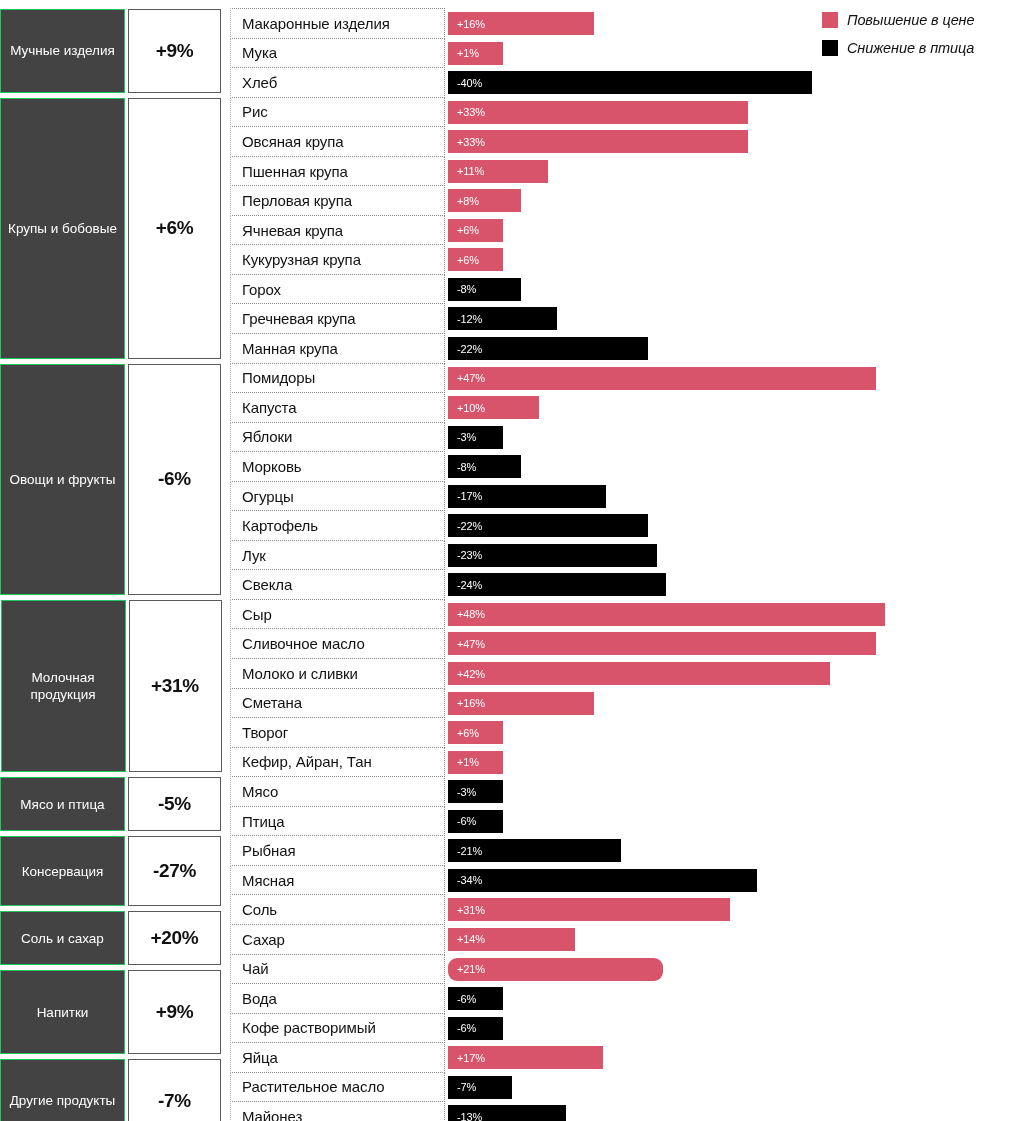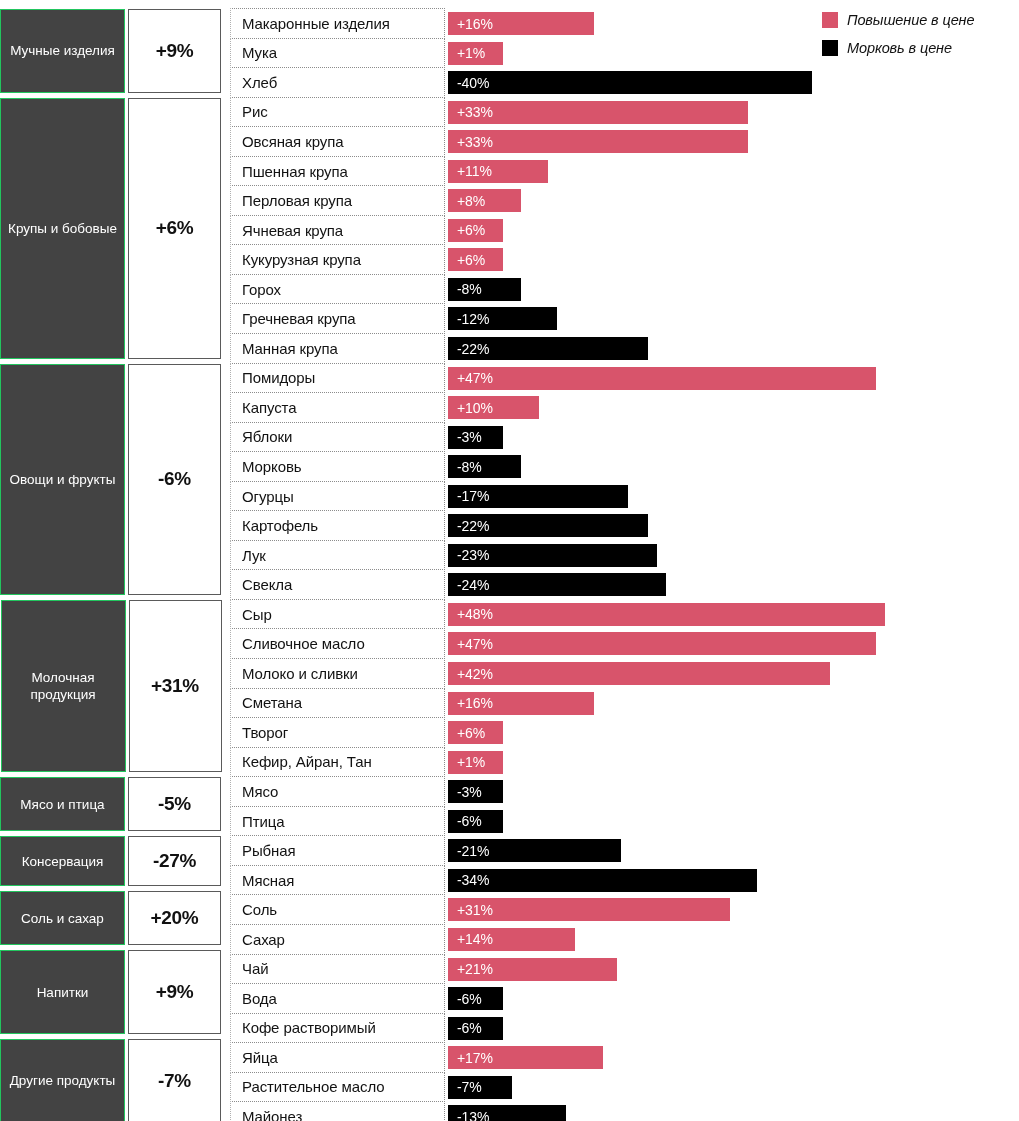--- a/index.html
+++ b/index.html
@@ -127,39 +127,39 @@
     top: 3px;
     height: 23px;
     display: flex;
     align-items: center;
     box-sizing: border-box;
   }
   .bar.up   { background: #d8546b; }
   .bar.down { background: #000000; }
   .bar-text {
     color: #ffffff;
-    font-size: 14px;
+    font-size: 11px;
     padding-left: 9px;
     white-space: nowrap;
     letter-spacing: -0.1px;
   }
 </style>
 </head>
 <body>
 
 <div id="root">
 
   <div class="legend" id="legend">
       <div class="legend-row">
         <span class="legend-swatch" style="background: rgb(216, 84, 107);"></span>
         <span class="legend-label">Повышение в цене</span>
       </div>
       <div class="legend-row">
         <span class="legend-swatch" style="background: rgb(0, 0, 0);"></span>
-        <span class="legend-label">Морковь в цене</span>
+        <span class="legend-label">Снижение в птица</span>
       </div>
     </div>
 
   <div class="cats" id="cats">
       <div class="cat-group" style="height: 83.65px;">
         <div class="cat-name">Мучные изделия</div>
         <div class="cat-val">+9%</div>
       </div>
       <div class="cat-group" style="height: 260.95px;">
         <div class="cat-name">Крупы и бобовые</div>
@@ -170,21 +170,21 @@
         <div class="cat-val">-6%</div>
       </div>
       <div class="cat-group" style="height: 172.3px; justify-content: center;">
         <div class="cat-name">Молочная продукция</div>
         <div class="cat-val">+31%</div>
       </div>
       <div class="cat-group" style="height: 54.1px;">
         <div class="cat-name">Мясо и птица</div>
         <div class="cat-val">-5%</div>
       </div>
-      <div class="cat-group" style="height: 50px;">
+      <div class="cat-group" style="height: 70px;">
         <div class="cat-name">Консервация</div>
         <div class="cat-val">-27%</div>
       </div>
       <div class="cat-group" style="height: 54.1px;">
         <div class="cat-name">Соль и сахар</div>
         <div class="cat-val">+20%</div>
       </div>
       <div class="cat-group" style="height: 83.65px;">
         <div class="cat-name">Напитки</div>
         <div class="cat-val">+9%</div>
@@ -320,21 +320,21 @@
         <div class="item-label">Морковь</div>
         <div class="bar-area">
           <div class="bar down" style="width: 72.8px;">
             <span class="bar-text">-8%</span>
           </div>
         </div>
       </div>
       <div class="item-row">
         <div class="item-label">Огурцы</div>
         <div class="bar-area">
-          <div class="bar down" style="width: 180px;">
+          <div class="bar down" style="width: 158px;">
             <span class="bar-text">-17%</span>
           </div>
         </div>
       </div>
       <div class="item-row">
         <div class="item-label">Картофель</div>
         <div class="bar-area">
           <div class="bar down" style="width: 200.2px;">
             <span class="bar-text">-22%</span>
           </div>
@@ -448,21 +448,21 @@
         <div class="item-label">Сахар</div>
         <div class="bar-area">
           <div class="bar up" style="width: 127.4px; align-items: center;">
             <span class="bar-text">+14%</span>
           </div>
         </div>
       </div>
       <div class="item-row">
         <div class="item-label">Чай</div>
         <div class="bar-area">
-          <div class="bar up" style="width: 169px;">
+          <div class="bar up" style="width: 215px; border-radius: 9px;">
             <span class="bar-text">+21%</span>
           </div>
         </div>
       </div>
       <div class="item-row">
         <div class="item-label">Вода</div>
         <div class="bar-area">
           <div class="bar down" style="width: 55px;">
             <span class="bar-text">-6%</span>
           </div>

